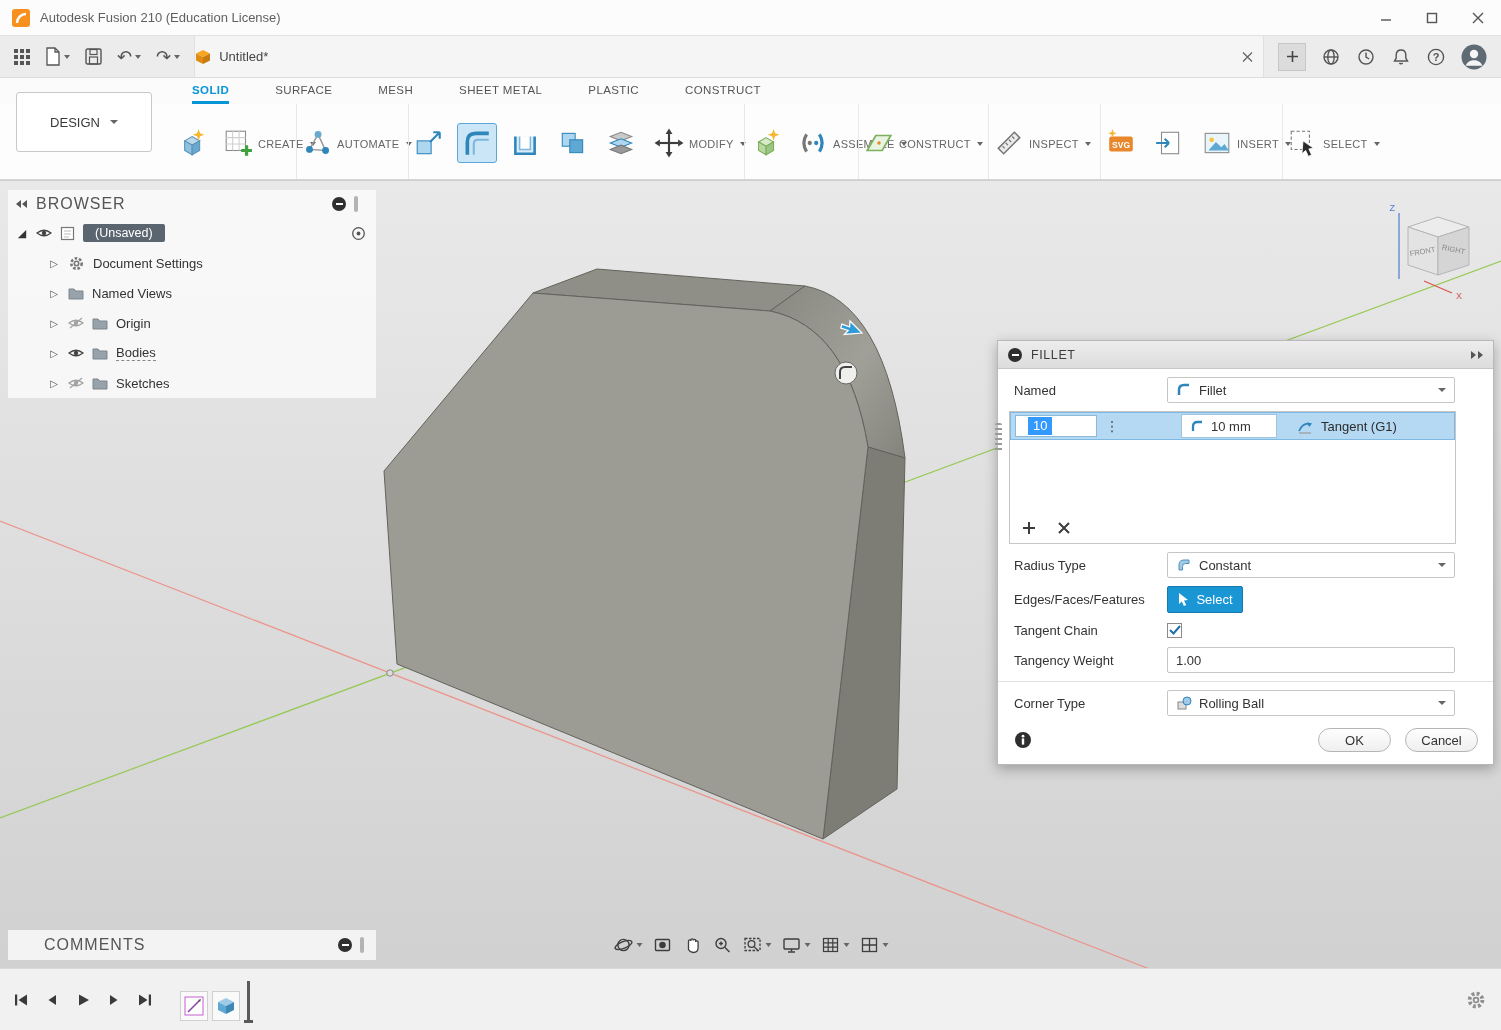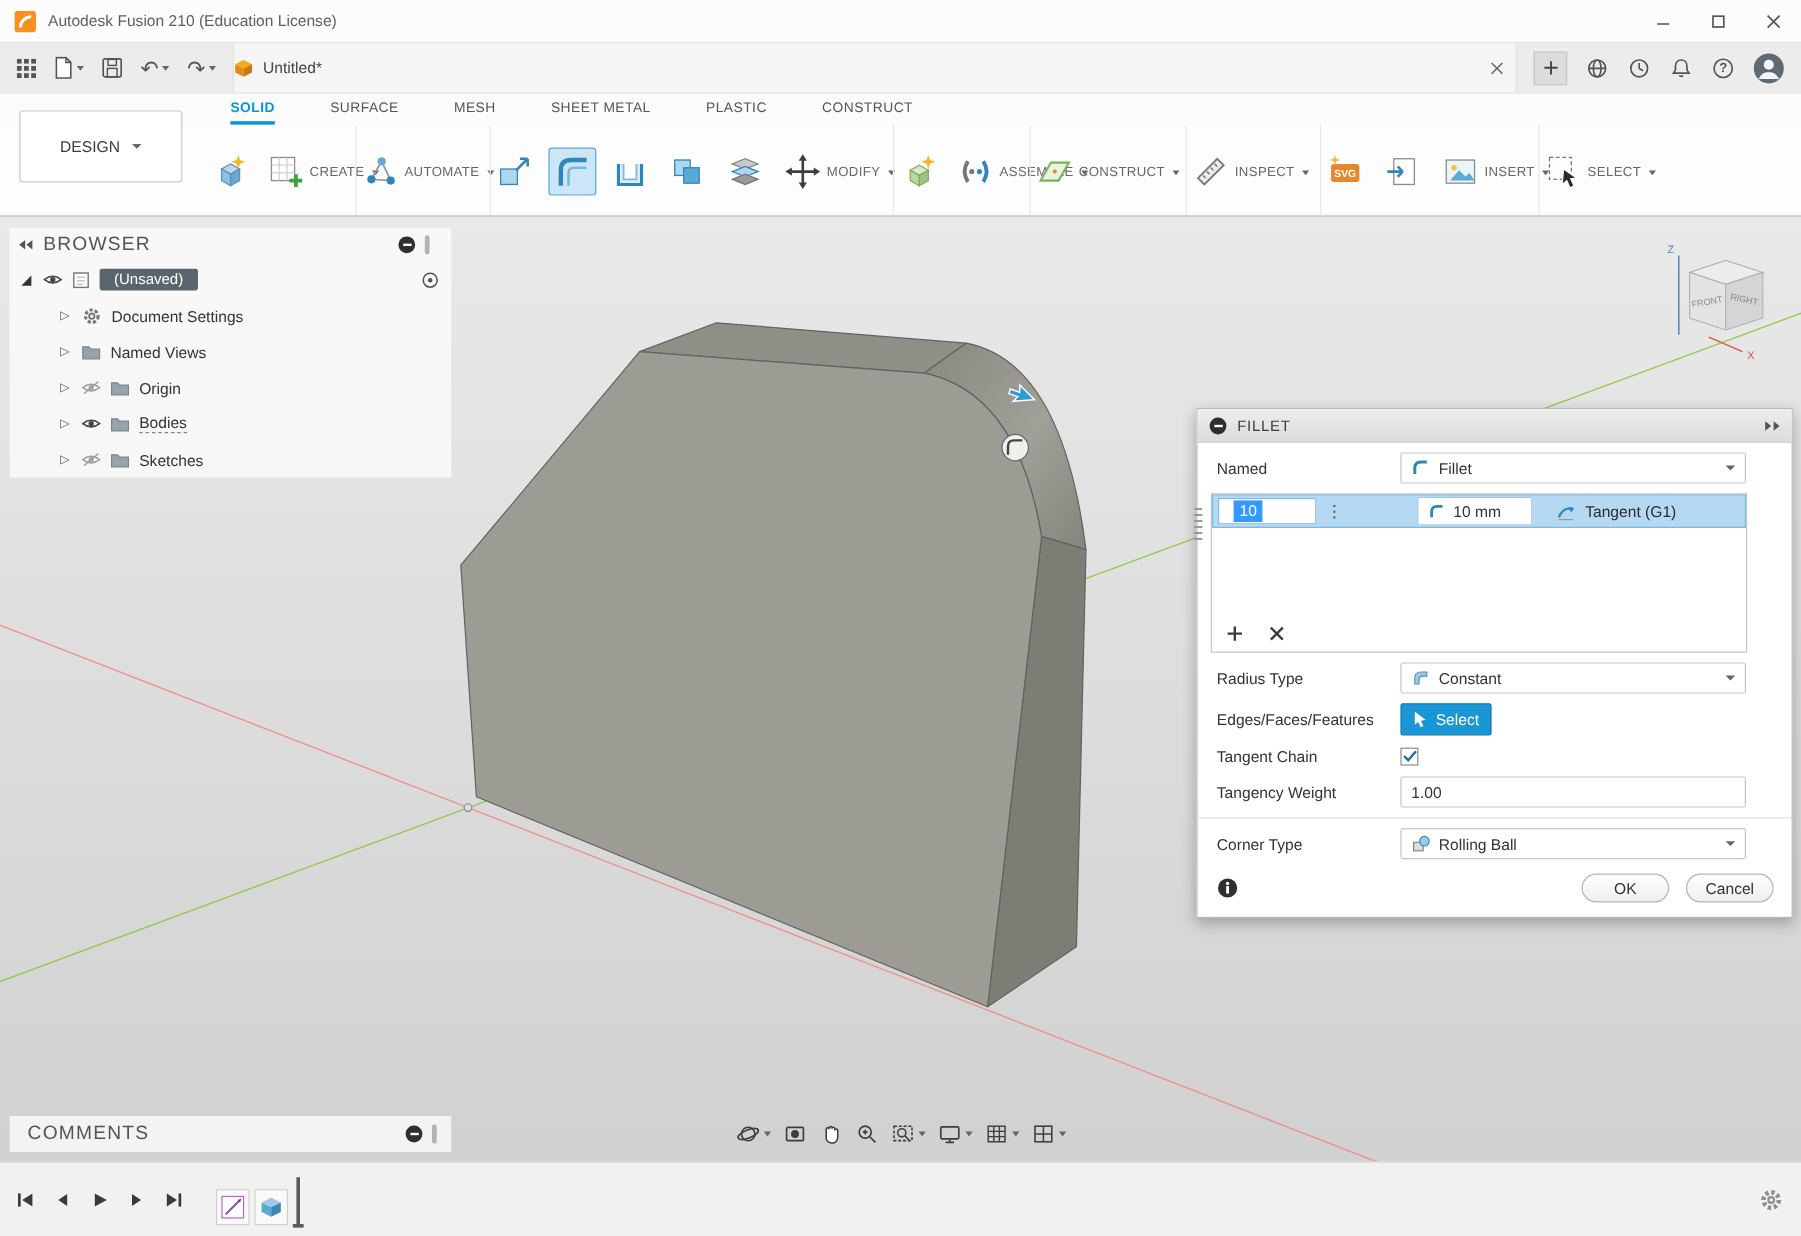--- a/index.html
+++ b/index.html
@@ -87,21 +87,21 @@
   .checkbox{width:15px;height:15px;border:1px solid #8a8a8a;background:#fff;display:flex;align-items:center;justify-content:center}
   .tw-input{width:288px;height:26px;border:1px solid #c6c6c6;border-radius:2px;padding:0 8px;font-size:13px;color:#333;font-family:"Liberation Sans",sans-serif;background:#fff}
   .dlg-div{height:1px;background:#e0e0e0;margin:6px 0}
   .dlg-footer{display:flex;align-items:center;margin:12px 15px 0 16px}
   .btn{width:73px;height:24px;background:linear-gradient(#fefefe,#efefef);border:1px solid #b5b5b5;border-radius:12px;display:flex;align-items:center;justify-content:center;font-size:13px;color:#333}
   .btn+.btn{margin-left:14px}
   .btn-zone{margin-left:auto;display:flex}
   .dlg-grip{position:absolute;left:-3px;top:82px;width:7px;height:30px;background:repeating-linear-gradient(#9a9a9a 0 2px,transparent 2px 5px);border-radius:2px}
 
   
-  .comments{position:absolute;left:8px;top:930px;width:368px;height:30px;background:rgba(250,250,250,.82);display:flex;align-items:center;gap:9px;padding:0 8px 0 15px;z-index:4}
+  .comments{position:absolute;left:8px;top:930px;width:368px;height:30px;background:rgba(250,250,250,.82);display:flex;align-items:center;gap:9px;padding:0 8px 0 36px;z-index:4}
   .nav-toolbar{position:absolute;top:930px;left:50%;transform:translateX(-50%);height:30px;display:flex;align-items:center;gap:4px;z-index:4}
   .nbtn{height:26px;display:flex;align-items:center;justify-content:center;gap:3px;padding:0 3px}
 
   
   .timeline{position:absolute;bottom:0;left:0;width:100%;height:62px;background:#f1f1f1;border-top:1px solid #d8d8d8}
   .playback{position:absolute;left:12px;top:0;height:100%;display:flex;align-items:center;gap:13px}
   .pbtn{display:flex;align-items:center;justify-content:center}
   .features{position:absolute;left:180px;top:12px;display:flex;align-items:flex-end;gap:4px}
   .featbox{width:28px;height:30px;background:#fafafa;border:1px solid #d0d0d0;display:flex;align-items:center;justify-content:center}
   .tmarker{width:3px;height:40px;background:#5a5a5a;margin-left:3px;position:relative}

